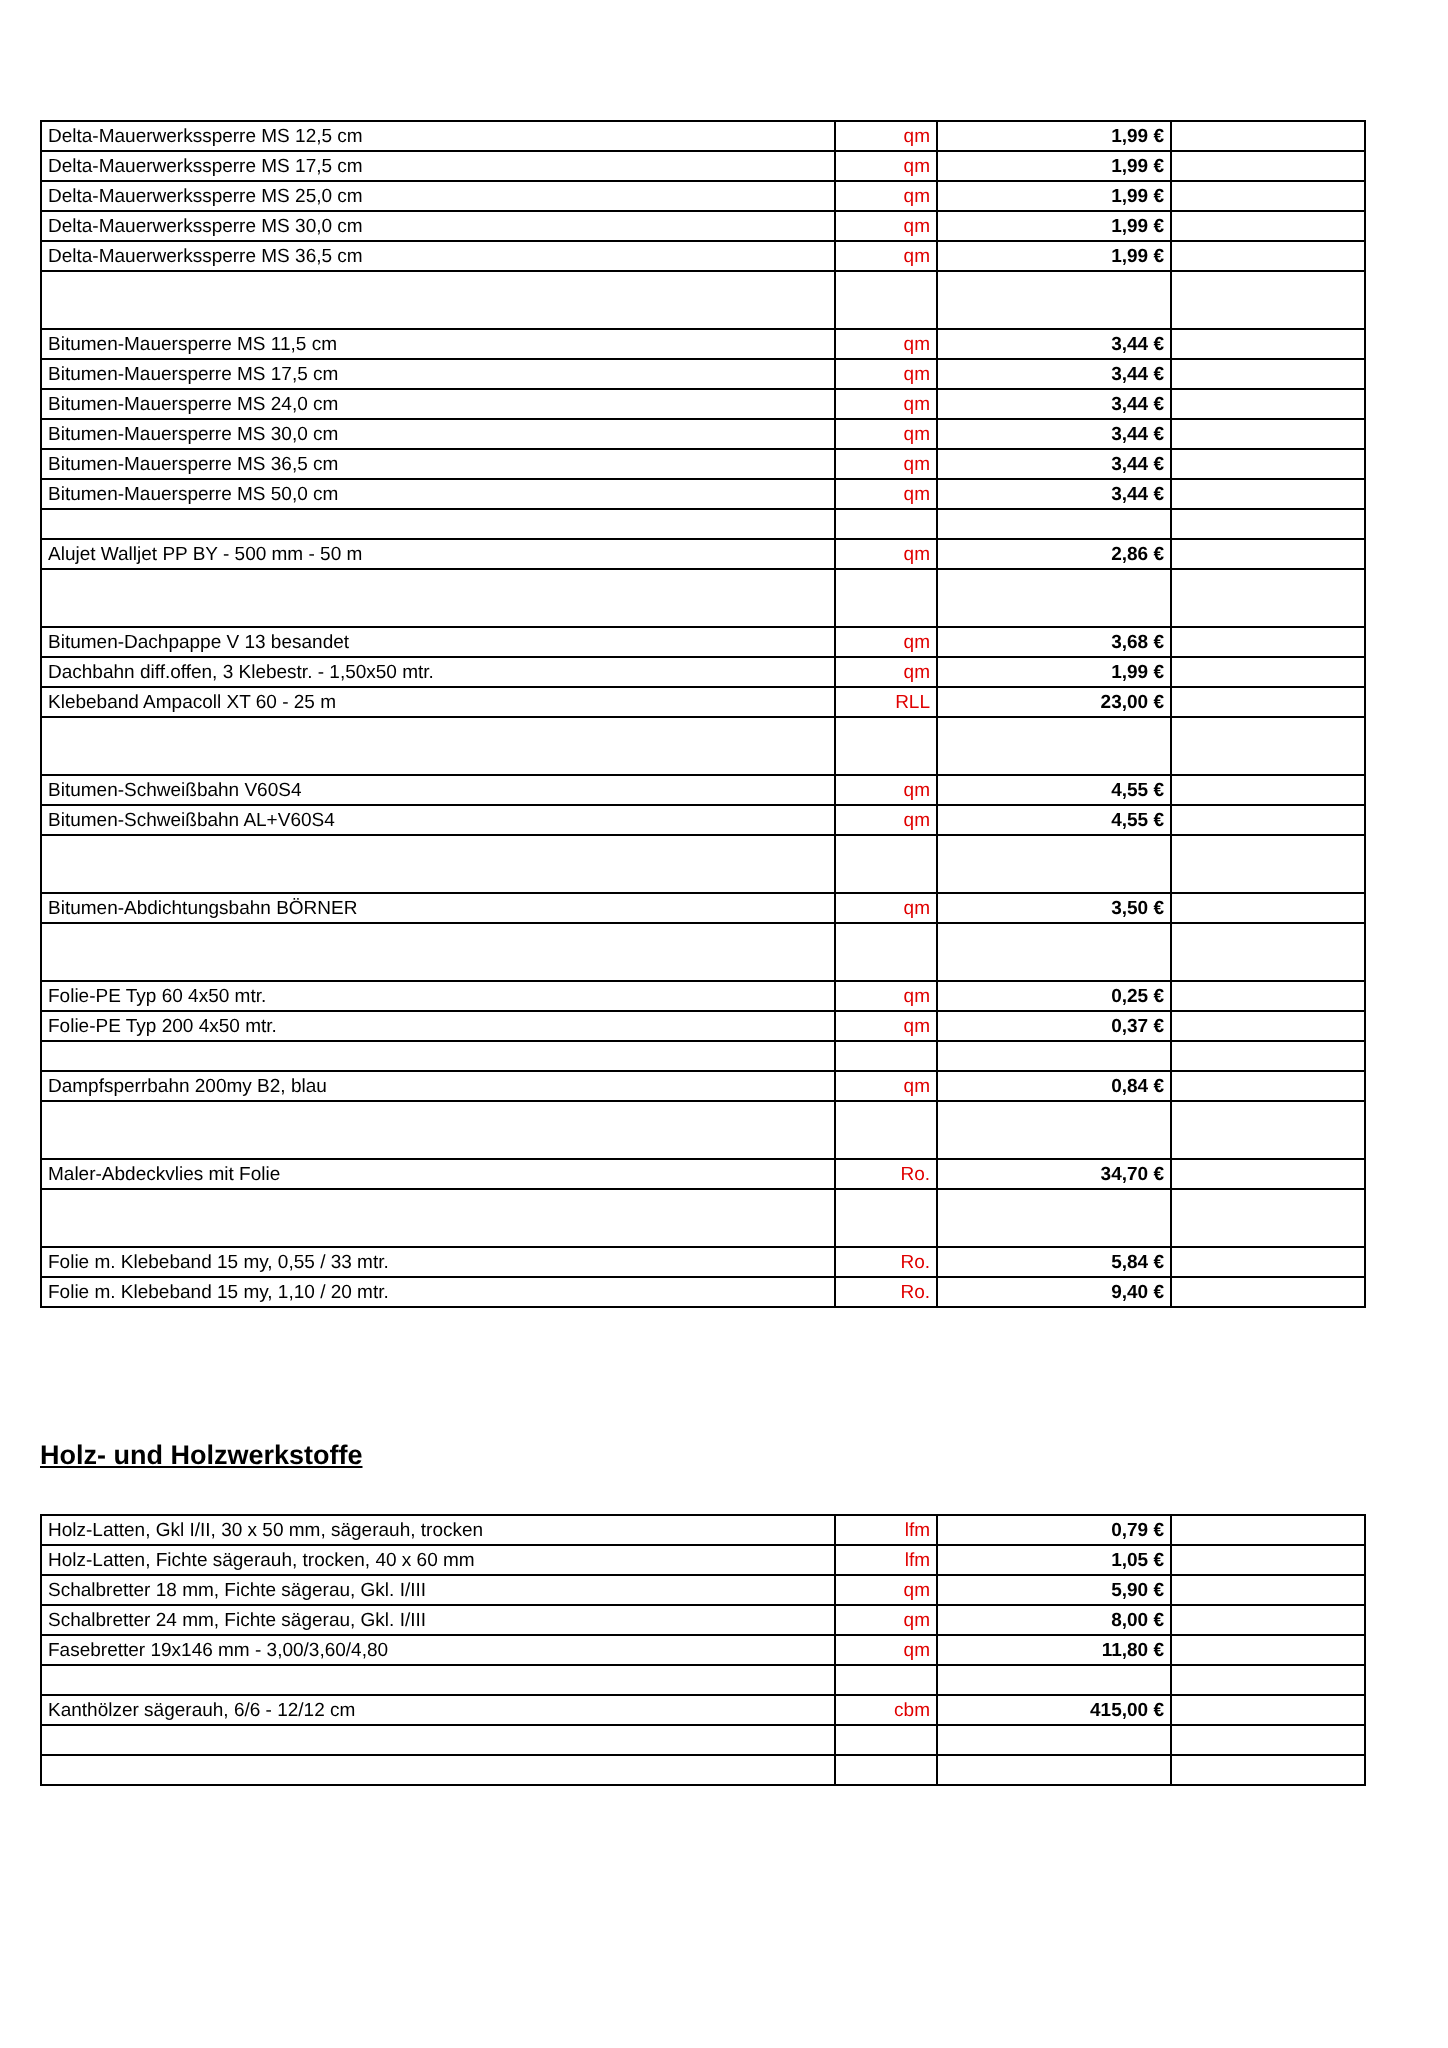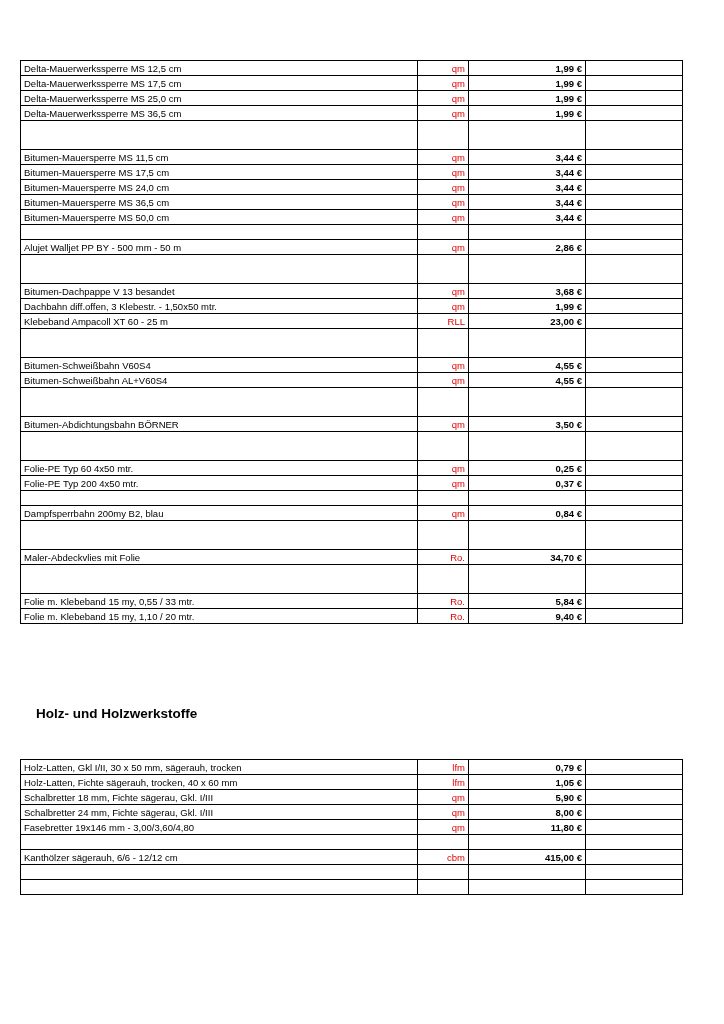--- a/index.html
+++ b/index.html
@@ -39,21 +39,22 @@
   }
   td.c-desc { width: 390px; text-align: left; }
   td.c-unit { width: 44px; text-align: right; color: #e00000; }
   td.c-price { width: 110px; text-align: right; font-weight: bold; }
   td.c-empty { width: 90px; }
   tr.spacer td { height: 28px; }
   tr.spacer-sm td { height: 14px; }
   .section-title {
     font-size: 13.5px;
     font-weight: bold;
-    margin: 16px;
+    text-decoration: underline;
+    margin: 0;
     padding: 0;
   }
   .gap-before-title { height: 66px; }
   .gap-after-title { height: 22px; }
 </style>
 </head>
 <body>
 
 <div class="page">
 
@@ -71,20 +72,26 @@
         <td class="c-price">1,99 €</td>
         <td class="c-empty"></td>
       </tr>
       <tr>
         <td class="c-desc">Delta-Mauerwerkssperre MS 25,0 cm</td>
         <td class="c-unit">qm</td>
         <td class="c-price">1,99 €</td>
         <td class="c-empty"></td>
       </tr>
       <tr>
+        <td class="c-desc">Delta-Mauerwerkssperre MS 30,0 cm</td>
+        <td class="c-unit">qm</td>
+        <td class="c-price">1,99 €</td>
+        <td class="c-empty"></td>
+      </tr>
+      <tr>
         <td class="c-desc">Delta-Mauerwerkssperre MS 36,5 cm</td>
         <td class="c-unit">qm</td>
         <td class="c-price">1,99 €</td>
         <td class="c-empty"></td>
       </tr>
       <tr class="spacer">
         <td class="c-desc"></td>
         <td class="c-unit"></td>
         <td class="c-price"></td>
         <td class="c-empty"></td>
@@ -96,20 +103,26 @@
         <td class="c-empty"></td>
       </tr>
       <tr>
         <td class="c-desc">Bitumen-Mauersperre MS 17,5 cm</td>
         <td class="c-unit">qm</td>
         <td class="c-price">3,44 €</td>
         <td class="c-empty"></td>
       </tr>
       <tr>
         <td class="c-desc">Bitumen-Mauersperre MS 24,0 cm</td>
+        <td class="c-unit">qm</td>
+        <td class="c-price">3,44 €</td>
+        <td class="c-empty"></td>
+      </tr>
+      <tr>
+        <td class="c-desc">Bitumen-Mauersperre MS 30,0 cm</td>
         <td class="c-unit">qm</td>
         <td class="c-price">3,44 €</td>
         <td class="c-empty"></td>
       </tr>
       <tr>
         <td class="c-desc">Bitumen-Mauersperre MS 36,5 cm</td>
         <td class="c-unit">qm</td>
         <td class="c-price">3,44 €</td>
         <td class="c-empty"></td>
       </tr>

